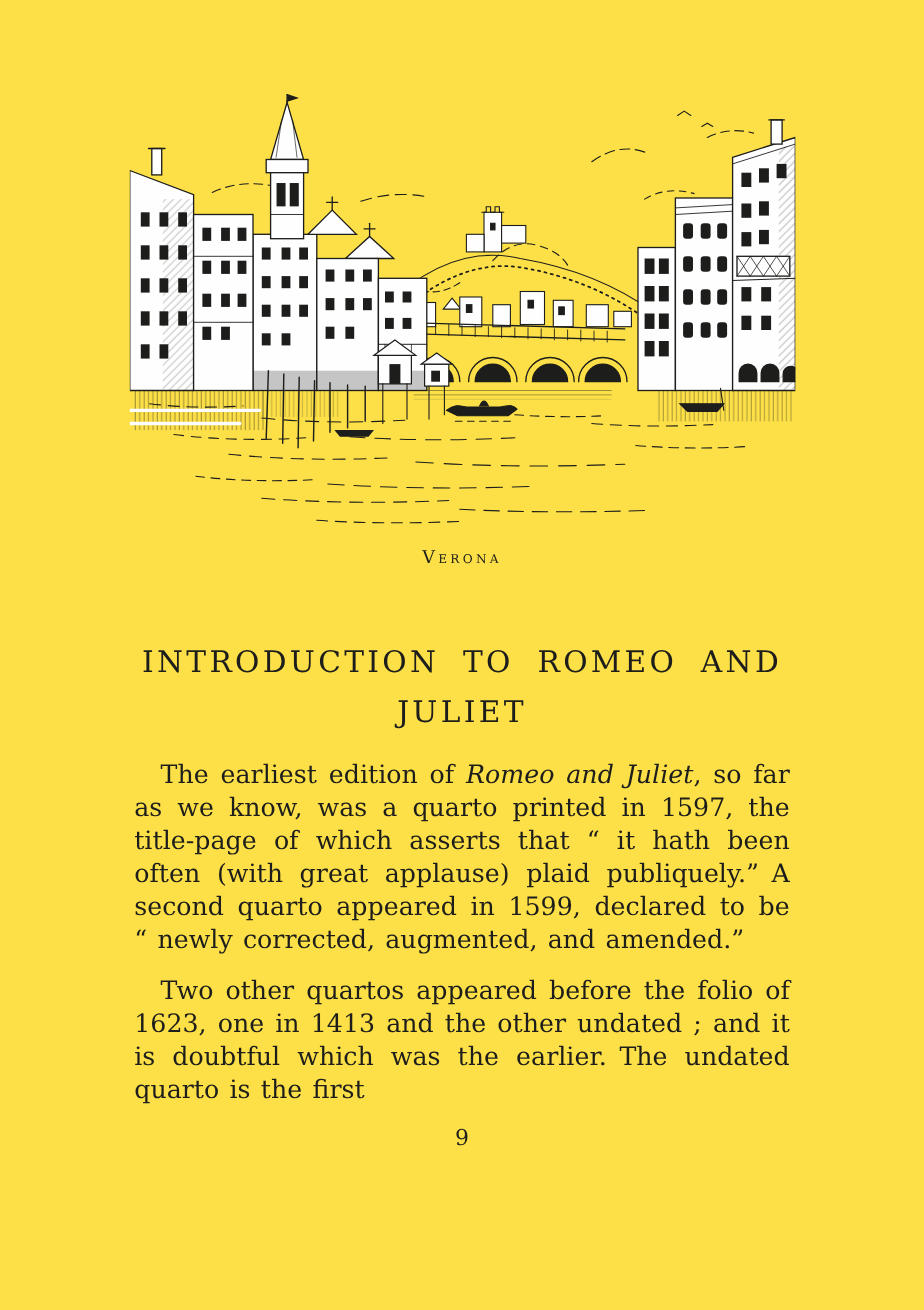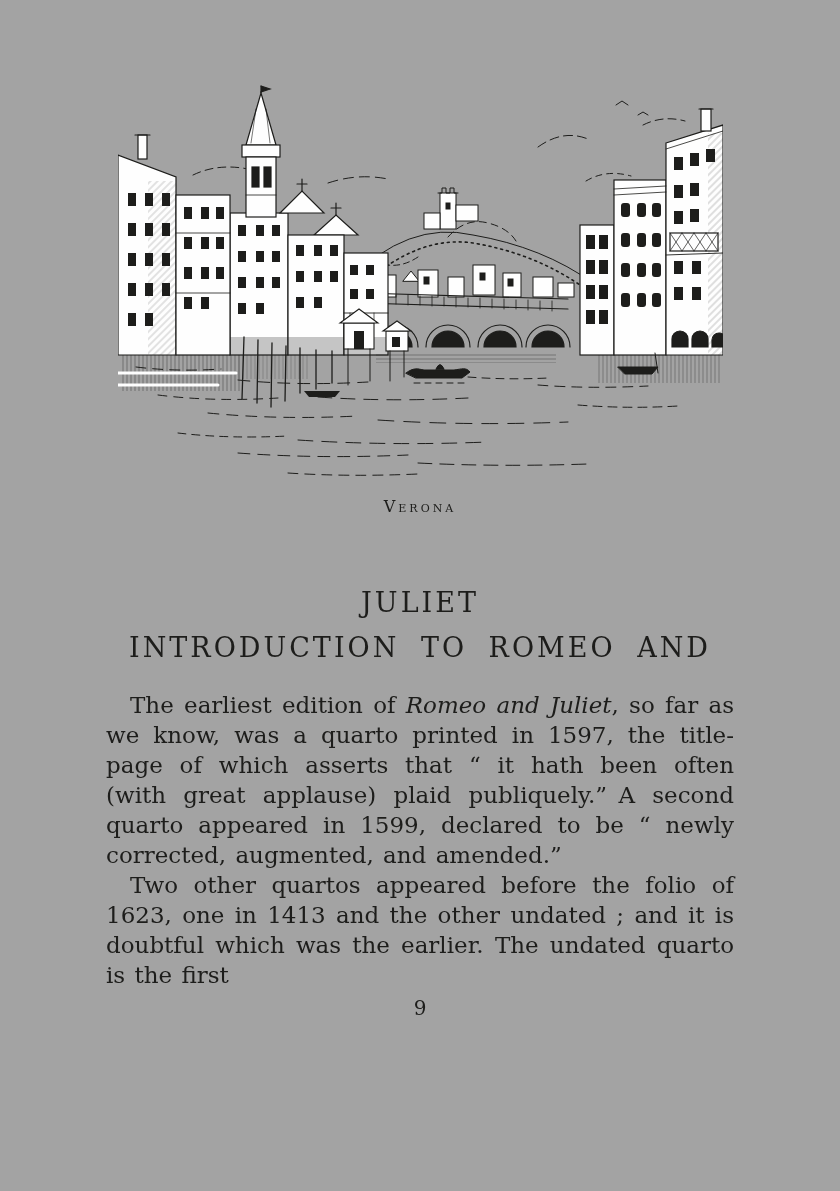--- a/index.html
+++ b/index.html
@@ -1,19 +1,19 @@
 <!DOCTYPE html>
 <html><head>
 <meta charset="utf-8">
 <style>
   html,body{margin:0;padding:0;background:#ffffff;}
   .page{
     position:relative;
     width:840px;height:1191px;
-    background:#a3a3a3;
+    background:#fde047;
     color:#1d1d1b;
     font-family:"DejaVu Serif","Liberation Serif",serif;
     overflow:hidden;
   }
   .illustration{margin:85px auto 0;width:605px;padding:0;}
   .illustration svg{display:block;}
   .caption{
     text-align:center;margin-top:12px;
     font-variant:small-caps;font-size:16px;letter-spacing:3px;
   }
@@ -23,21 +23,21 @@
   }
   .heading span{display:block;}
   .subheading{
     margin:30px 0 0;text-align:center;font-weight:400;
     font-variant:small-caps;font-size:21px;letter-spacing:2px;word-spacing:6px;
   }
   .body-text{
     width:628px;margin:20px auto 0;
     font-size:23px;line-height:30px;text-align:justify;word-spacing:2px;
   }
-  .body-text p{margin:0;text-indent:24px;}
+  .body-text p{margin:16px;text-indent:24px;}
   .italic{font-style:italic;}
   .page-number{text-align:center;font-size:20px;margin-top:6px;}
 </style>
 </head>
 <body>
 
 <div class="page">
 
   <figure class="illustration">
     <svg width="605" height="400" viewBox="0 0 605 400" stroke-linecap="round" fill="none">
@@ -305,22 +305,22 @@
         <path d="M318,284 q4,-9 8,0 Z" fill="#1d1d1b" stroke-width="1"></path>
         <line x1="296" y1="298" x2="348" y2="298" stroke-dasharray="6 5" stroke-width="1"></line>
         <path d="M500,282 L540,282 L534,289 L507,289 Z" fill="#1d1d1b" stroke-width="1"></path>
         <line x1="537" y1="268" x2="540" y2="288" stroke-width="1"></line>
       </g>
     </svg>
     <figcaption class="caption">Verona</figcaption>
   </figure>
 
   <h1 class="heading">
+    <span>INTRODUCTION TO ROMEO AND</span>
     <span>JULIET</span>
-    <span>INTRODUCTION TO ROMEO AND</span>
   </h1>
 
 
   <div class="body-text">
     <p><span>The earliest edition of </span><span class="italic">Romeo and Juliet</span><span>, so far as we know, was a quarto printed in 1597, the title-page of which asserts that “ it hath been often (with great applause) plaid publiquely.” A second quarto appeared in 1599, declared to be “ newly corrected, augmented, and amended.”</span></p>
     <p><span>Two other quartos appeared before the folio of 1623, one in 1413 and the other undated ; and it is doubtful which was the earlier. The undated quarto is the first</span></p>
   </div>
 
   <div class="page-number">9</div>
 

